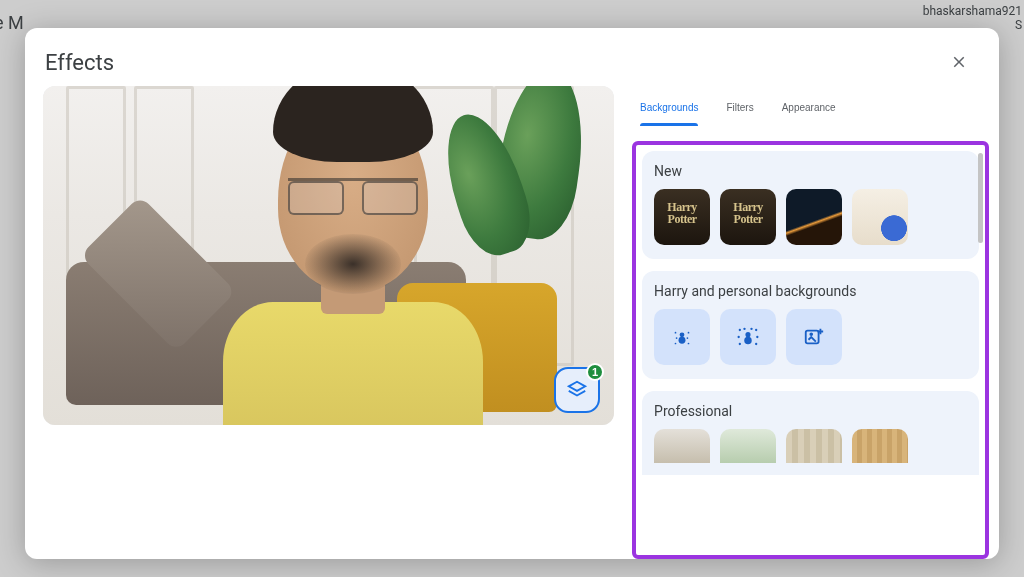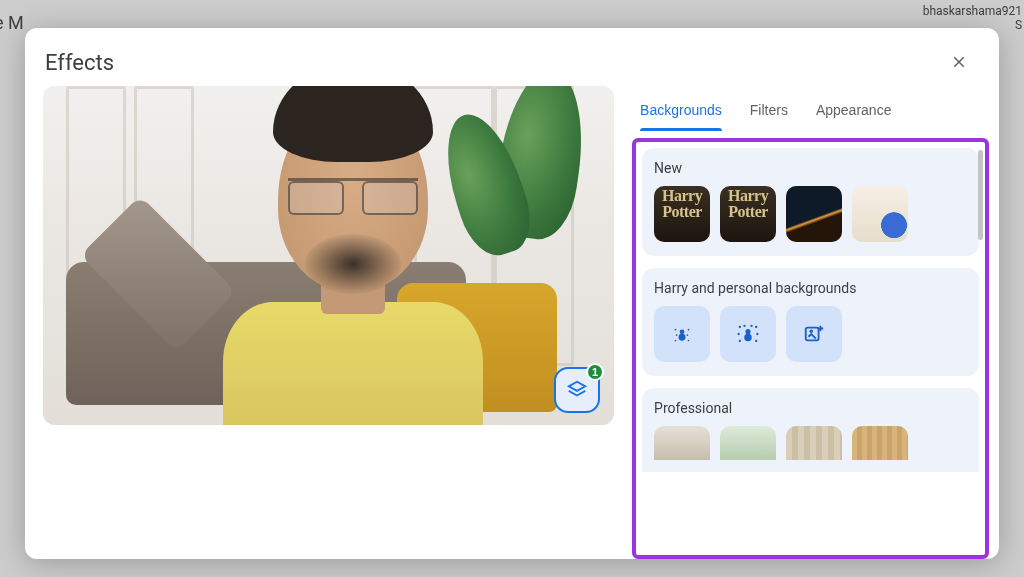--- a/index.html
+++ b/index.html
@@ -248,21 +248,21 @@
       padding-right: 6px;
     }
     .tab-row {
       display: flex;
       gap: 28px;
       padding: 8px 8px 0 8px;
     }
     .tab {
       background: none;
       border: none;
-      font-size: 14px;
+      font-size: 10px;
       color: #5f6368;
       padding: 8px 0 12px 0;
       cursor: pointer;
       position: relative;
       font-weight: 500;
     }
     .tab.active {
       color: #1a73e8;
     }
     .tab.active::after {
@@ -272,21 +272,21 @@
       right: 0;
       bottom: -1px;
       height: 3px;
       background: #1a73e8;
       border-radius: 3px 3px 0 0;
     }
     .sections-wrap {
       flex: 1;
       border: 4px solid #9b34e0;
       border-radius: 6px;
-      margin-top: 8px;
+      margin-top: 16px;
       padding: 6px 6px;
       overflow: hidden;
       display: flex;
       flex-direction: column;
       gap: 12px;
       position: relative;
     }
     .scrollbar-fake {
       position:absolute;
       right:2px; top:8px;
@@ -325,21 +325,21 @@
       position: relative;
       overflow: hidden;
       flex-shrink: 0;
     }
     .tile.selected {
       outline: 3px solid #1a73e8;
       outline-offset: 0;
     }
     .tile.img-hp {
       background: linear-gradient(180deg,#3a2f22,#1c150e);
-      color:#d6c38c; font-size:16px; font-weight:600; text-align:center; line-height:1; padding-top:2px;
+      color:#d6c38c; font-size:12px; font-weight:600; text-align:center; line-height:1; padding-top:12px;
       align-items:flex-start;
     }
     .tile.img-hp span{font-family: serif; letter-spacing:-0.5px;}
     .tile.img-dark {
       background: linear-gradient(160deg,#0e1a28 55%,#e89a3a 58%,#251508 62%);
     }
     .tile.img-colorful {
       background:
         radial-gradient(circle at 75% 70%, #3a6ad4 0 22%, transparent 23%),
         linear-gradient(180deg,#f5efe4,#e7ddcb);

